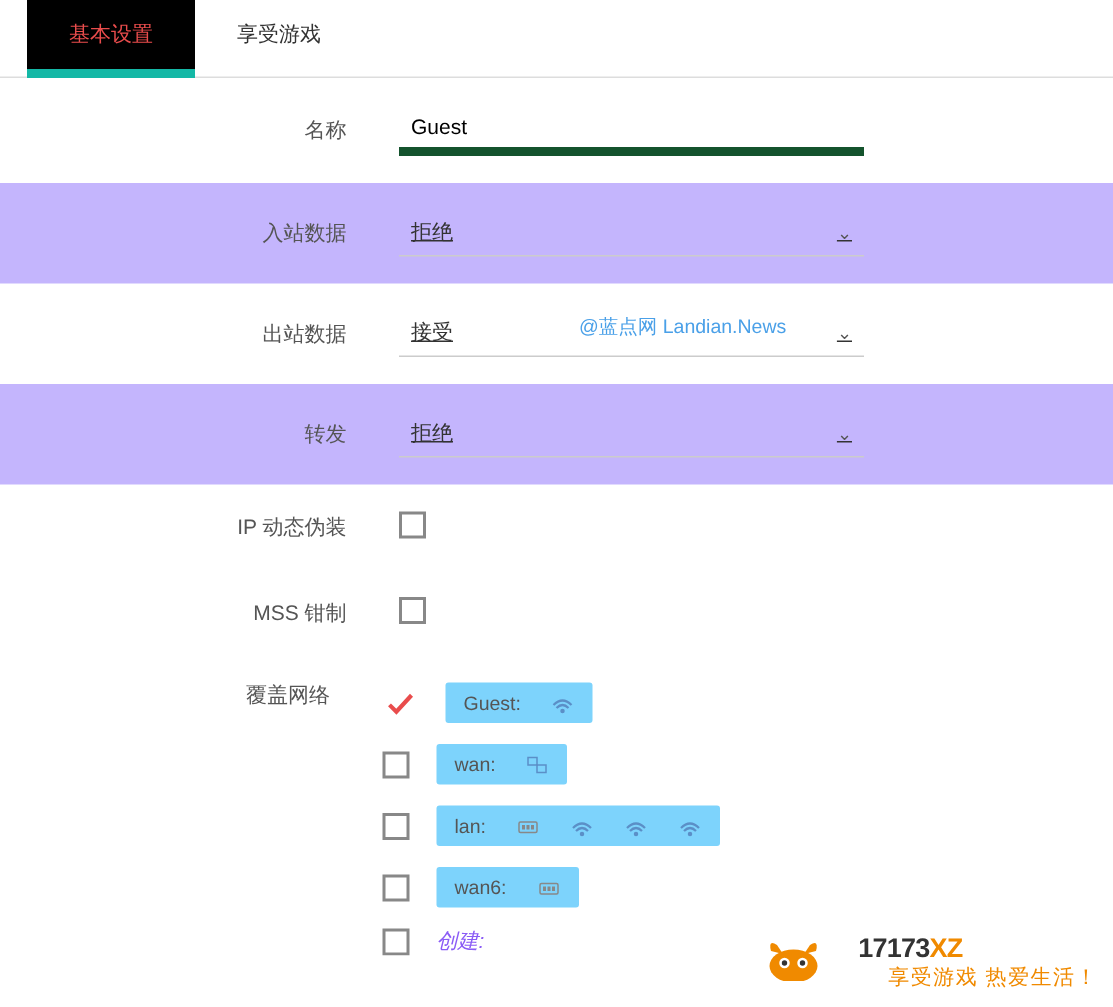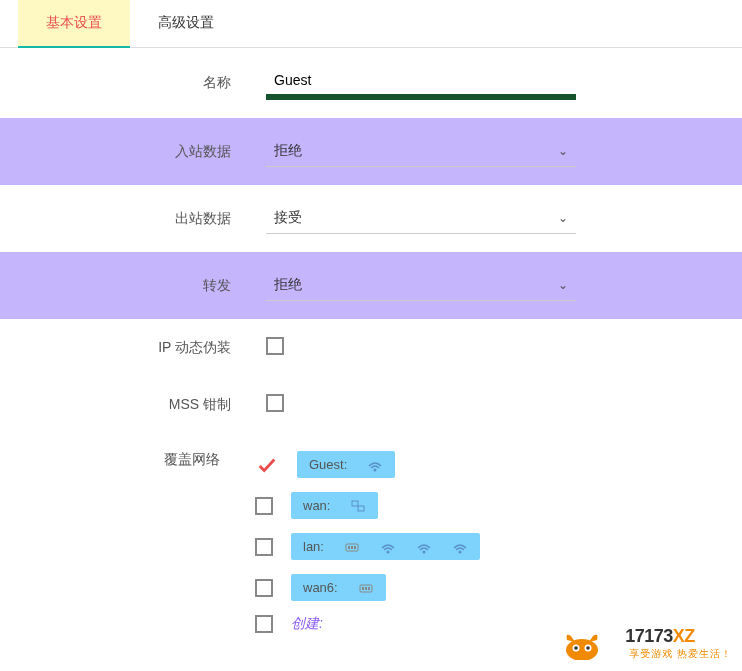--- a/index.html
+++ b/index.html
@@ -1,49 +1,49 @@
 <!DOCTYPE html>
 <html><head>
 <meta charset="utf-8">
 <style>
 * { box-sizing: border-box; margin: 0; padding: 0; }
 body { font-family: "Microsoft YaHei", Arial, sans-serif; font-size: 14px; color: #333; background: #fff; width: 742px; }
 .tabs { display: flex; border-bottom: 1px solid #ddd; padding: 0 18px; background: #fff; }
 .tab { padding: 14px 28px; cursor: pointer; color: #333; position: relative; }
-.tab.active { color: #e94c4c; background: #fef9c3; border-bottom: 2px solid #14b8a6; margin-bottom: -1px; }
+.tab.active { color: #e94c4c; background: #000000; border-bottom: 6px solid #14b8a6; margin-bottom: -1px; }
 .form-row { display: flex; align-items: center; padding: 18px 11px; }
 .form-row.shaded { background: #c4b5fd; }
 .label-col { width: 240px; text-align: right; padding-right: 20px; color: #555; flex-shrink: 0; }
 .field-col { flex: 1; padding-left: 15px; position: relative; }
 .text-input { border: none; border-bottom: 6px solid #14532d; width: 310px; padding: 6px 8px; font-size: 14px; outline: none; background: transparent; }
-.select-wrap { border-bottom: 1px solid #ccc; width: 310px; display: flex; align-items: center; justify-content: space-between; padding: 6px 8px; cursor: pointer; }
+.select-wrap { border-bottom: 1px solid #ccc; width: 310px; display: flex; align-items: center; justify-content: space-between; padding: 6px 8px; cursor: pointer; text-decoration: underline; }
 .select-value { flex: 1; }
 .chevron { font-size: 12px; color: #555; margin-left: 8px; }
 .checkbox-box { width: 18px; height: 18px; border: 2px solid #888; display: inline-flex; align-items: center; justify-content: center; cursor: pointer; }
 .watermark { position: absolute; left: 135px; top: 2px; color: #4aa0e8; font-size: 13px; pointer-events: none; }
 .networks-row { display: flex; align-items: flex-start; padding-top: 18px; }
 .net-list { display: flex; flex-direction: column; gap: 14px; }
 .net-item { display: flex; align-items: center; gap: 18px; }
 .check-icon { width: 24px; height: 24px; display: flex; align-items: center; justify-content: center; }
 .check-svg { stroke: #e94c4c; stroke-width: 3; fill: none; }
 .net-badge { background: #7dd3fc; padding: 6px 12px; border-radius: 2px; display: flex; align-items: center; gap: 20px; font-size: 13px; color: #555; }
 .mini-icon { width: 16px; height: 14px; display: inline-block; }
 .create-label { color: #8b5cf6; font-style: italic; }
-.logo-wm { position: fixed; right: 10px; bottom: 10px; display: flex; align-items: center; gap: 22px; }
+.logo-wm { position: fixed; right: 10px; bottom: 10px; display: flex; align-items: flex-start; gap: 22px; }
 .logo-txt { font-weight: bold; color: #333; font-size: 18px; font-family: Arial, sans-serif; letter-spacing: -0.5px; }
 .logo-xz { color: #f08a00; }
-.logo-sub { font-size: 10px; color: #f08a00; margin-left: 4px; letter-spacing: 1px; }
+.logo-sub { font-size: 14px; color: #f08a00; margin-left: 20px; letter-spacing: 1px; }
 .logo-mascot { width: 42px; height: 32px; }
 </style>
 </head>
 <body>
 
 <div class="tabs">
   <div class="tab active">基本设置</div>
-  <div class="tab">高级设置</div>
+  <div class="tab">享受游戏</div>
 </div>
 
 <div class="form-row">
   <div class="label-col">名称</div>
   <div class="field-col">
     <input class="text-input" value="Guest" style="">
   </div>
 </div>
 
 <div class="form-row shaded">
@@ -56,20 +56,21 @@
   </div>
 </div>
 
 <div class="form-row">
   <div class="label-col">出站数据</div>
   <div class="field-col">
     <div class="select-wrap">
       <span class="select-value">接受</span>
       <span class="chevron">⌄</span>
     </div>
+    <div class="watermark">@蓝点网 Landian.News</div>
   </div>
 </div>
 
 <div class="form-row shaded">
   <div class="label-col">转发</div>
   <div class="field-col">
     <div class="select-wrap">
       <span class="select-value">拒绝</span>
       <span class="chevron">⌄</span>
     </div>

